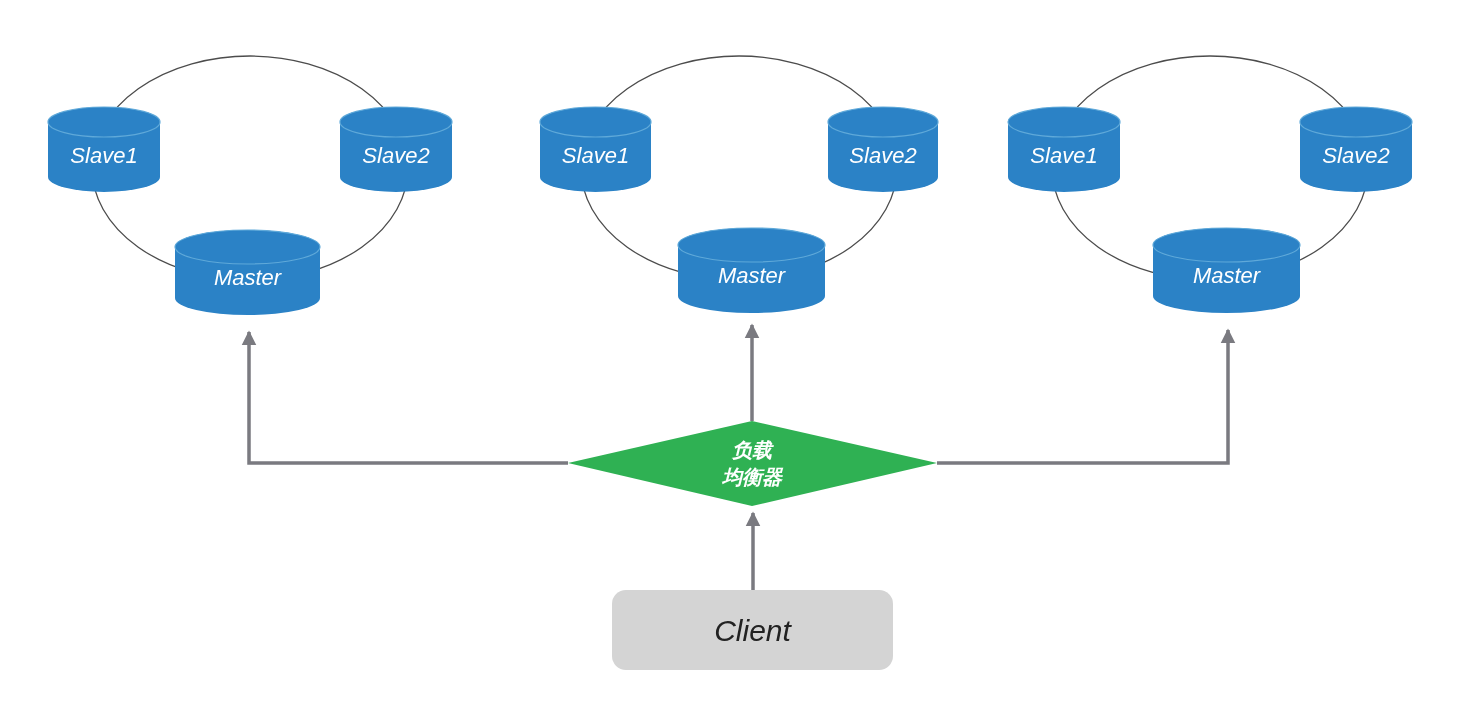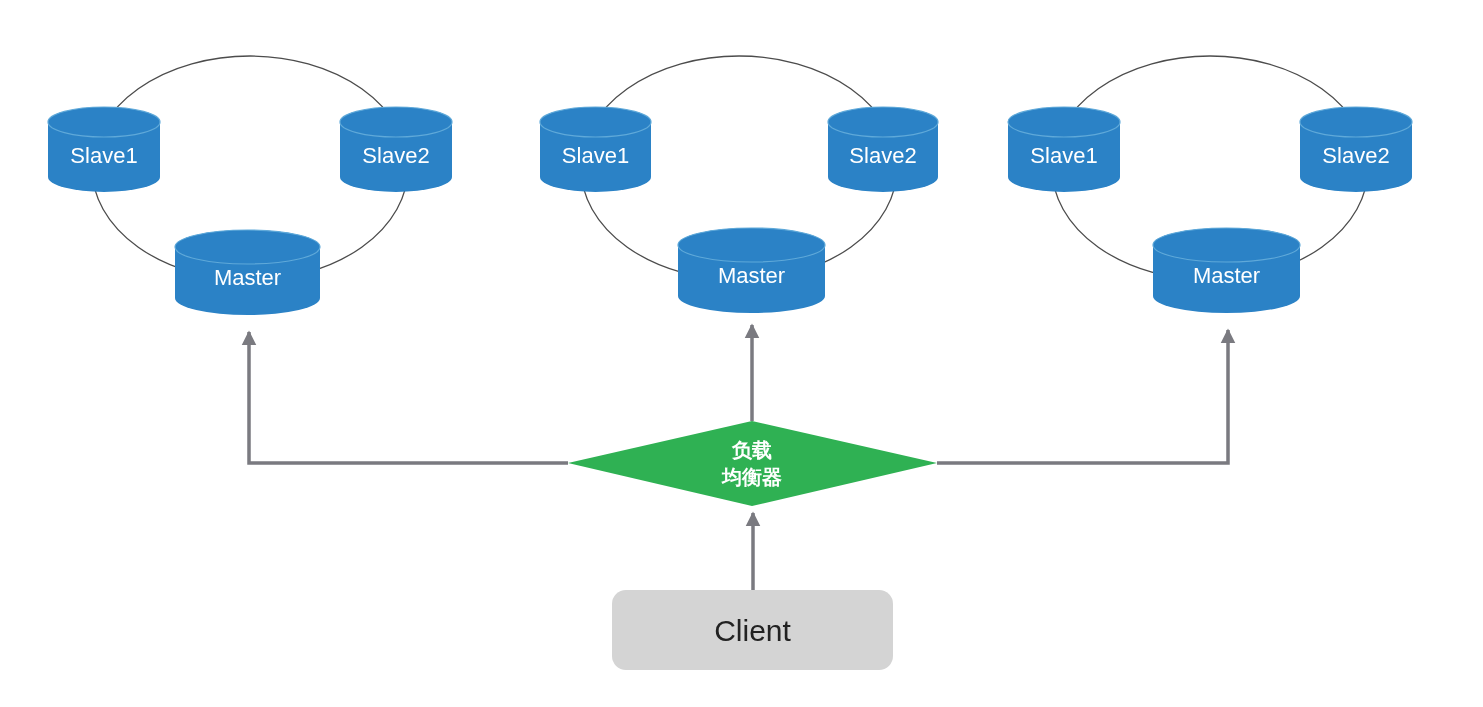--- a/index.html
+++ b/index.html
@@ -7,20 +7,21 @@
     padding: 0;
     background: #ffffff;
     font-family: "Liberation Sans", "DejaVu Sans", sans-serif;
   }
   .stage {
     position: relative;
     width: 1483px;
     height: 707px;
     background: #ffffff;
     overflow: hidden;
+    font-style: italic;
   }
   svg { display: block; }
   .ring {
     fill: none;
     stroke: #4c4c4c;
     stroke-width: 1.3;
   }
   .cyl-top {
     stroke: #5fa9d9;
     stroke-width: 1.2;

